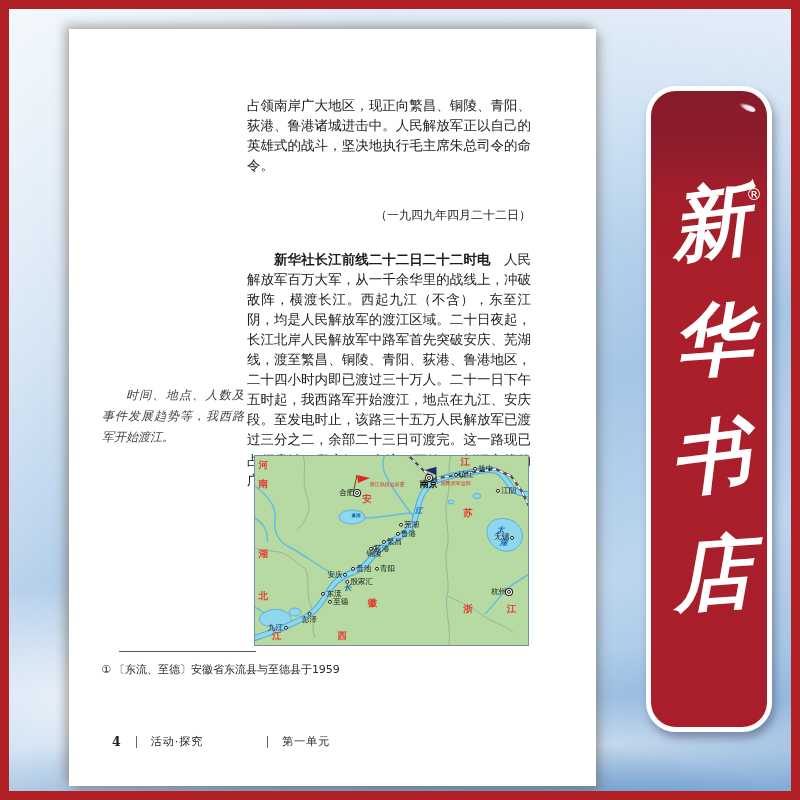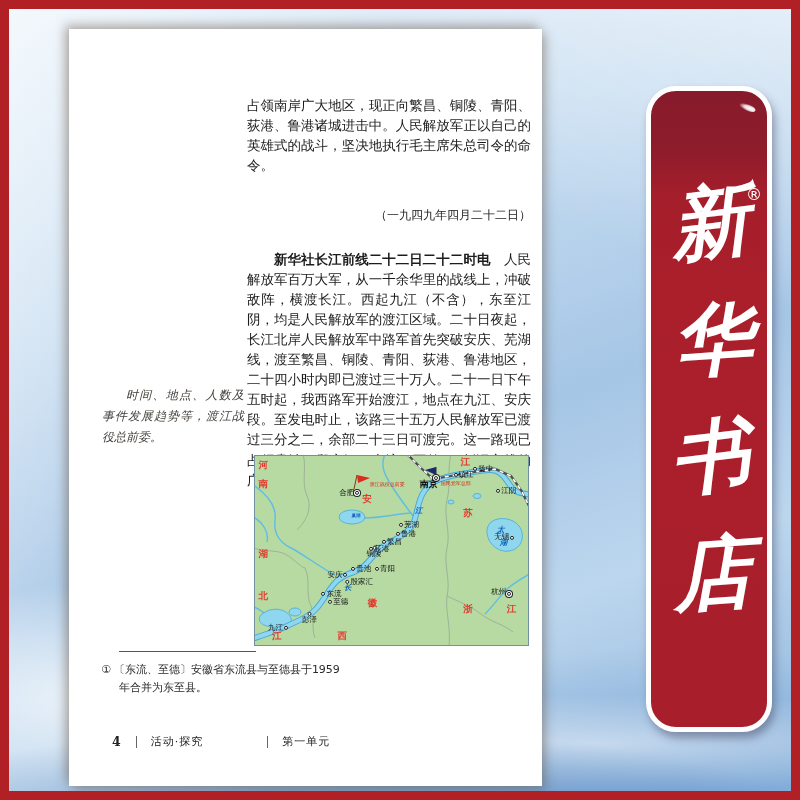--- a/index.html
+++ b/index.html
@@ -12,21 +12,21 @@
       linear-gradient(112deg, rgba(255,255,255,.6) 0%, rgba(255,255,255,0) 34%),
       linear-gradient(200deg, rgba(255,255,255,.5) 0%, rgba(255,255,255,0) 28%),
       linear-gradient(160deg,#e2eef8 0%, #c4dbf0 30%, #a6c6e6 55%, #bcd6ee 74%, #8db4db 100%);
     font-family:"DejaVu Sans","Liberation Sans",sans-serif;
   }
   .stage::before{content:"";position:absolute;left:0;right:0;bottom:0;height:120px;
     background:
       radial-gradient(ellipse 700px 120px at 40% 120%, rgba(73,118,176,.55), rgba(73,118,176,0) 70%),
       radial-gradient(ellipse 600px 70px at 75% 60%, rgba(255,255,255,.5), rgba(255,255,255,0) 70%);}
   
-  .page{position:absolute;left:60px;top:20px;width:473px;height:757px;background:#fff;
+  .page{position:absolute;left:60px;top:20px;width:527px;height:757px;background:#fff;
     box-shadow:-4px -4px 10px rgba(95,75,55,.40), 4px 5px 10px rgba(95,75,55,.35);}
   .page *{box-sizing:border-box;}
   .col{position:absolute;left:178px;width:284px;color:#1c1c1c;}
   .para-top{top:52px;font-size:13.5px;line-height:20px;text-align:justify;text-justify:inter-ideograph;}
   .title{top:150px;text-align:center;font-size:16px;font-weight:bold;color:#000;letter-spacing:1px;}
   .subtitle{top:178px;text-align:right;font-size:12px;color:#222;}
   .body-para{top:206px;font-size:13.5px;line-height:20px;text-align:justify;text-indent:2em;}
   .body-para .lead{font-weight:bold;}
   .body-para sup{font-size:8px;vertical-align:4px;}
   .margin-note{position:absolute;left:33px;top:356px;width:142px;font-size:12px;line-height:21px;
@@ -76,21 +76,21 @@
 <div class="stage">
 
   <div class="page">
 
     <p class="col para-top">占领南岸广大地区，现正向繁昌、铜陵、青阳、荻港、鲁港诸城进击中。人民解放军正以自己的英雄式的战斗，坚决地执行毛主席朱总司令的命令。</p>
 
     <div class="col subtitle">（一九四九年四月二十二日）</div>
 
     <p class="col body-para"><span class="lead">新华社长江前线二十二日二十二时电</span><span>　人民解放军百万大军，从一千余华里的战线上，冲破敌阵，横渡长江。西起九江（不含），东至江阴，均是人民解放军的渡江区域。二十日夜起，长江北岸人民解放军中路军首先突破安庆、芜湖线，渡至繁昌、铜陵、青阳、荻港、鲁港地区，二十四小时内即已渡过三十万人。二十一日下午五时起，我西路军开始渡江，地点在九江、安庆段。至发电时止，该路三十五万人民解放军已渡过三分之二，余部二十三日可渡完。这一路现已占领贵池、殷家汇、东流、至德</span><sup>①</sup><span>、彭泽之线的广大南岸阵地，正</span></p>
 
-    <div class="margin-note">时间、地点、人数及事件发展趋势等，渡江战役总前委。</div>
+    <div class="margin-note">时间、地点、人数及事件发展趋势等，我西路军开始渡江。</div>
 
     <div class="map">
       <svg width="275" height="191" viewBox="0 0 275 191">
 
         <g stroke="#93a394" stroke-width="0.8" fill="none" opacity="0.9">
           <path d="M48,-2 C52,12 46,26 52,40 C58,54 50,66 42,74"></path>
           <path d="M196,-2 C192,14 196,28 192,44 C188,60 196,76 192,92 C188,108 196,124 192,140 C190,154 196,170 194,191"></path>
           <path d="M-2,92 C12,96 22,94 30,98 C38,102 44,110 50,112 C56,124 50,138 56,150 C60,160 56,172 60,182"></path>
           <path d="M192,140 C204,146 216,150 226,158 C236,166 248,168 258,176"></path>
         </g>
@@ -151,21 +151,21 @@
           <span class="water" style="left: 60%; top: 29%;">江</span>
           <span class="water" style="left: 90%; top: 39%;">太</span>
           <span class="water" style="left: 91%; top: 46%;">湖</span>
           <span class="water small" style="left: 37%; top: 32%;">巢湖</span>
         </div>
       <div>
           <div class="city left cap" style="left: 34.5%; top: 19.4%;">
             <i class="dot"></i>
             <b>合肥</b>
           </div>
-          <div class="city below cap big" style="left: 63.6%; top: 14.1%; align-items: flex-end;">
+          <div class="city below cap big" style="left: 63.6%; top: 14.1%;">
             <i class="dot"></i>
             <b>南京</b>
           </div>
           <div class="city right" style="left: 76.4%; top: 9.9%;">
             <i class="dot"></i>
             <b>镇江</b>
           </div>
           <div class="city right" style="left: 83.6%; top: 6.8%; text-align: center;">
             <i class="dot"></i>
             <b>扬中</b>
@@ -223,29 +223,29 @@
             <b>至德</b>
           </div>
           <div class="city below" style="left: 20%; top: 85.9%;">
             <i class="dot"></i>
             <b>彭泽</b>
           </div>
           <div class="city left" style="left: 8.4%; top: 91.1%; align-items: center;">
             <i class="dot"></i>
             <b>九江</b>
           </div>
-          <div class="city left cap" style="left: 90.2%; top: 71.7%; align-items: flex-end;">
+          <div class="city left cap" style="left: 90.2%; top: 71.7%;">
             <i class="dot"></i>
             <b>杭州</b>
           </div>
         </div>
     </div>
 
     <div class="fn-rule"></div>
-    <div class="footnote"><span class="fn-marker">①</span><span>〔东流、至德〕安徽省东流县与至德县于1959</span><span class="fn-l2">年合并为东至县。</span></div>
+    <div class="footnote"><span class="fn-marker">①</span><span>〔东流、至德〕安徽省东流县与至德县于1959</span></div>
 
     <div class="footer">
       <span class="pgnum">4</span>
       <span class="vline"></span>
       <span>活动·探究</span>
       <span class="vline vline2"></span>
       <span>第一单元</span>
     </div>
   </div>
 

